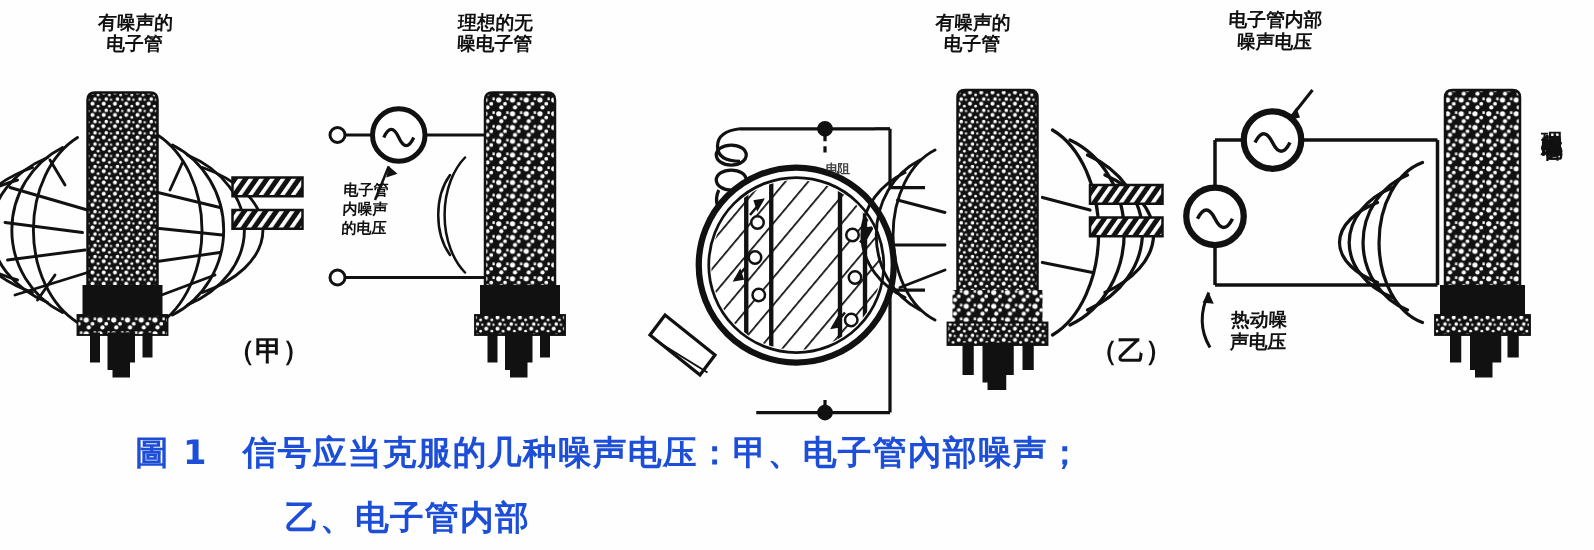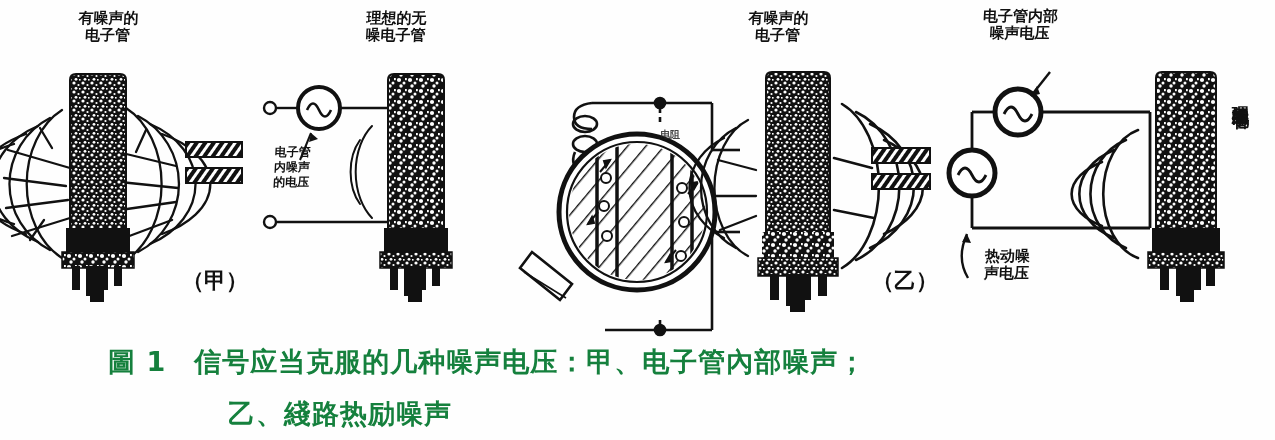--- a/index.html
+++ b/index.html
@@ -42,21 +42,21 @@
   }
   .lbl.small { font-size: 15px; }
   .lbl.tiny  { font-size: 12px; }
 
   .caption {
     position: absolute;
     font-family: "DejaVu Sans", "Liberation Sans", sans-serif;
     font-weight: bold;
     font-size: 27px;
     letter-spacing: 1px;
-    color: #15803d;
+    color: #1d4ed8;
     white-space: nowrap;
   }
   .marker {
     position: absolute;
     font-family: "DejaVu Sans", "Liberation Sans", sans-serif;
     font-weight: bold;
     font-size: 22px;
     color: #111;
   }
   .vert {
@@ -371,15 +371,15 @@
 
   <div class="lbl small" style="left:952px; top:248px; width:110px;">热动噪
 声电压</div>
 
   <div class="marker" style="left:872px; top:266px;">（乙）</div>
 
   <div class="vert" style="left:1232px; top:92px; height:210px;">理想的无噪电子管</div>
 
   <div class="caption" style="left:108px; top:344px;">圖 1　信号应当克服的几种噪声电压：甲、电子管內部噪声；</div>
 
-  <div class="caption" style="left:228px; top:396px;">乙、綫路热励噪声</div>
+  <div class="caption" style="left:228px; top:396px;">乙、电子管内部</div>
 
 </div>
 
 </body></html>

